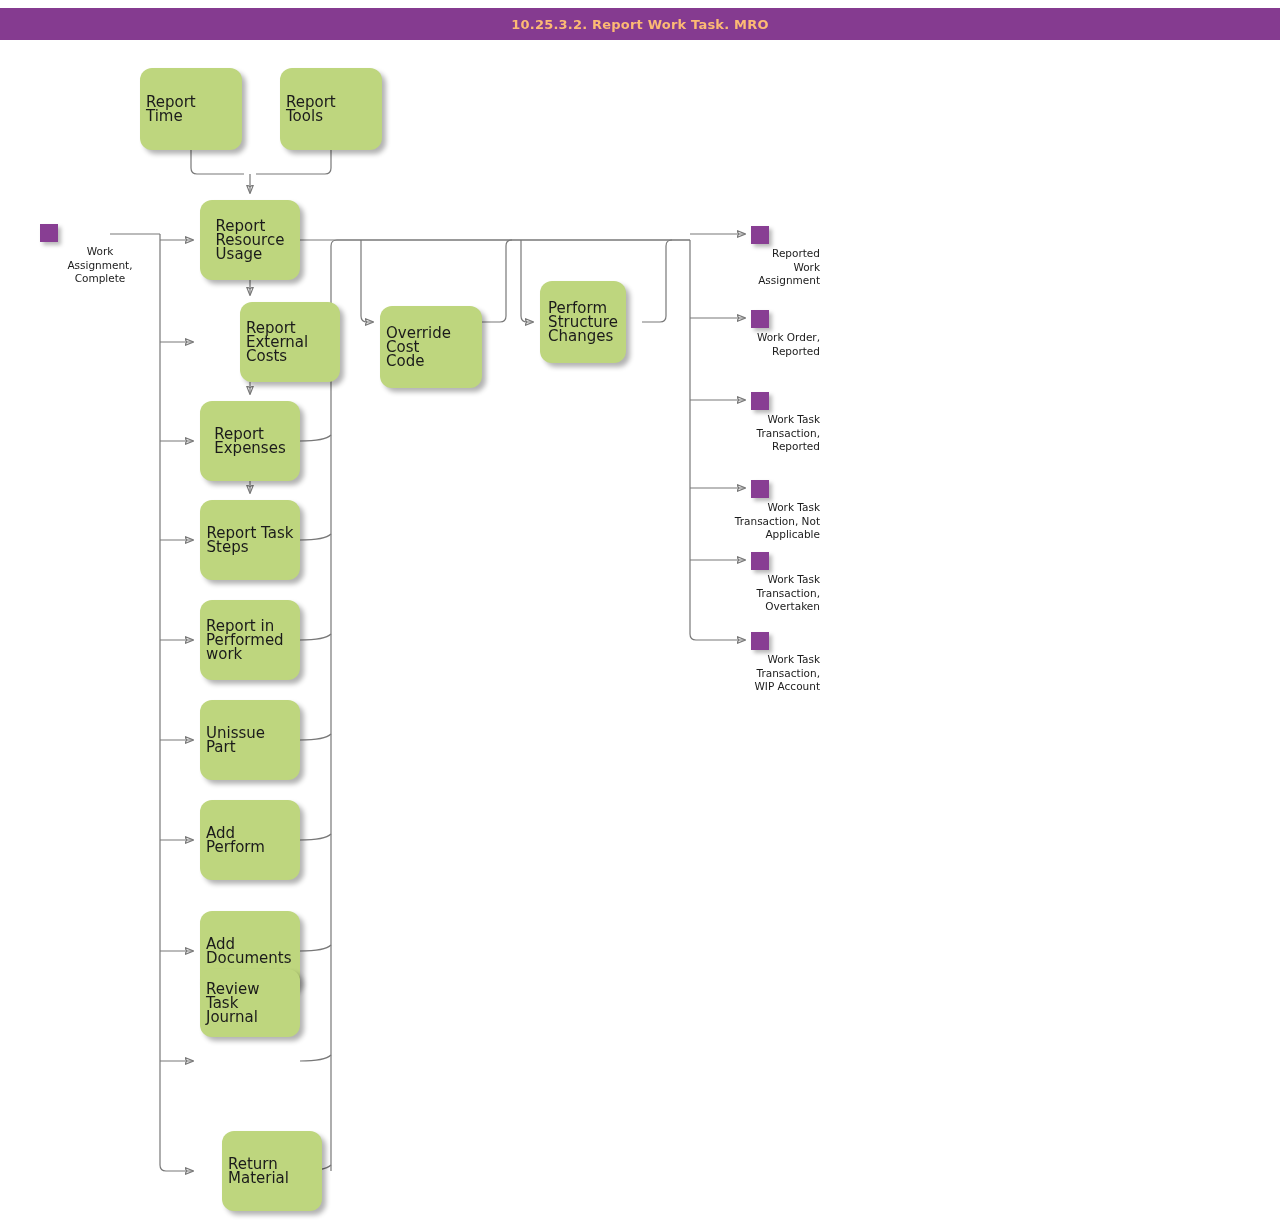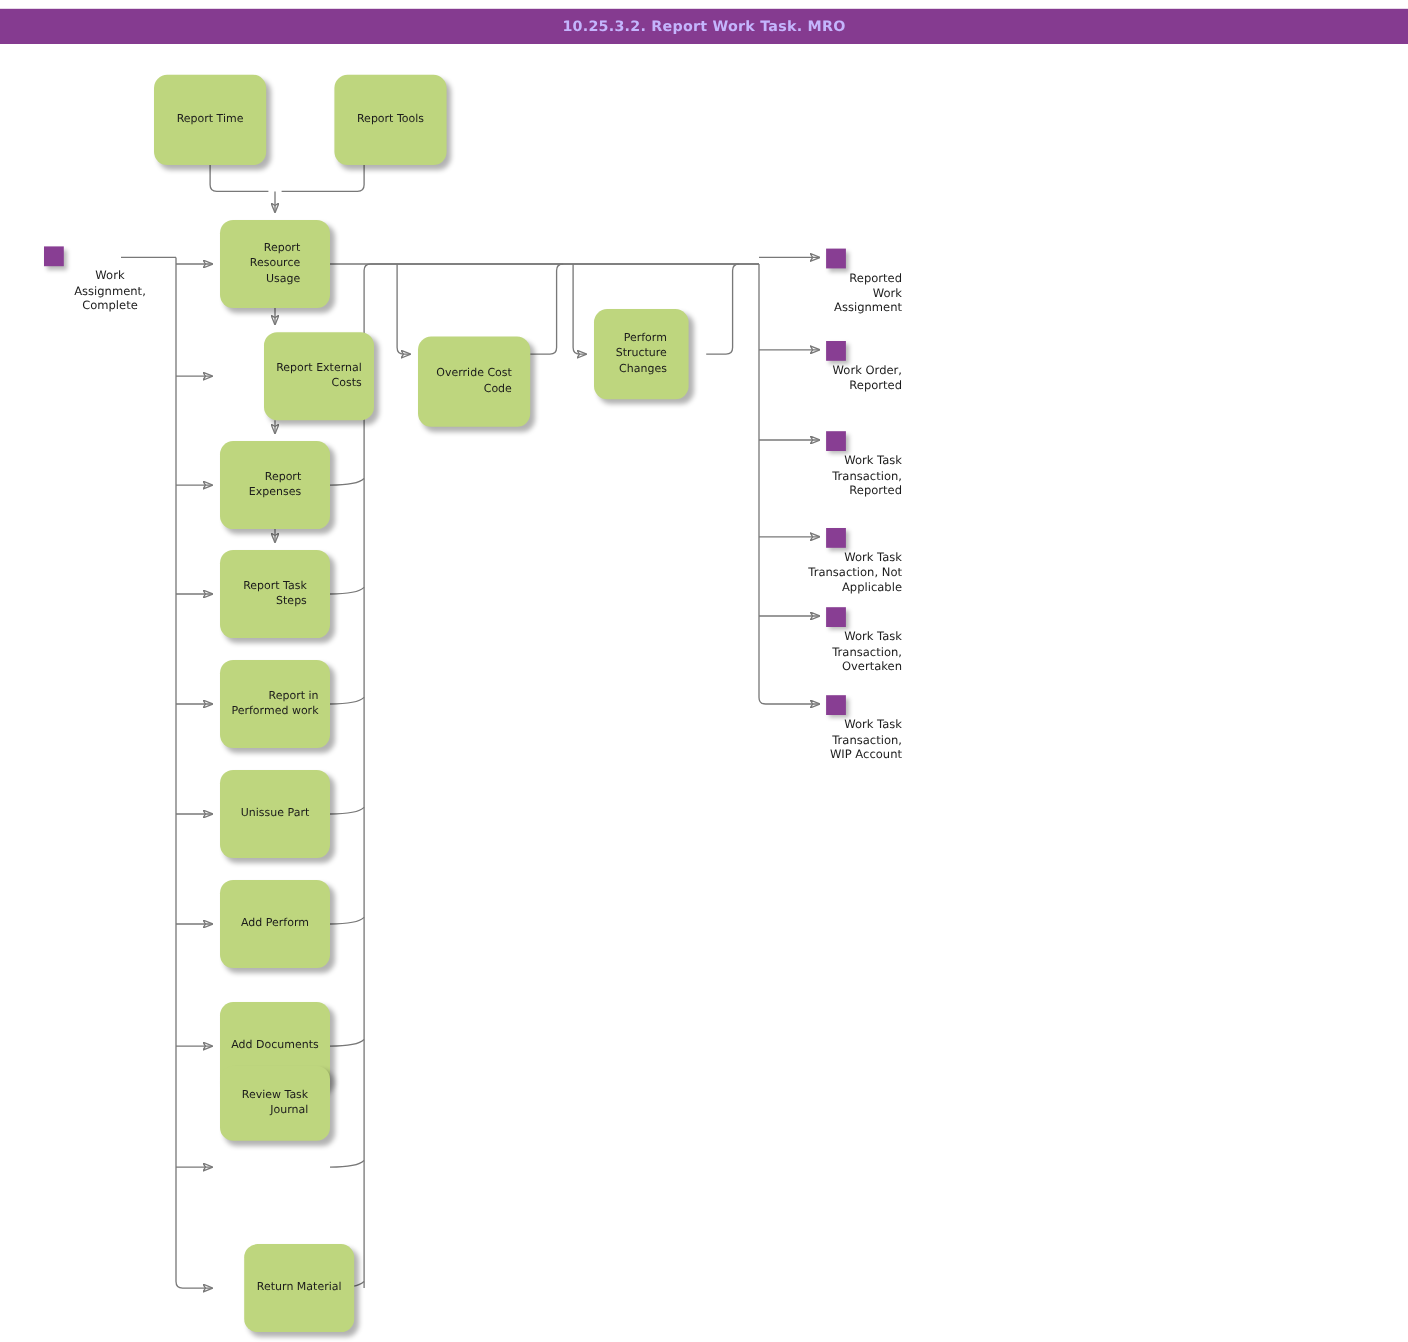--- a/index.html
+++ b/index.html
@@ -1,35 +1,35 @@
 <!DOCTYPE html>
 <html><head>
 <meta charset="utf-8">
 <style>
   html,body{margin:0;padding:0;background:#ffffff;}
   body{width:1280px;height:1220px;position:relative;font-family:"DejaVu Sans",sans-serif;overflow:hidden;}
 
   
   #header-bar{
     position:absolute;left:0;top:8px;width:1280px;height:32px;
-    background:#853b90;color:#c4b5fd;
+    background:#853b90;color:#fdba74;
     display:flex;align-items:center;justify-content:center;
   }
   #header-title{font-size:13px;font-weight:bold;letter-spacing:.2px;}
 
   
   #wire-layer{position:absolute;left:0;top:0;width:1280px;height:1220px;pointer-events:none;}
   #wire-layer path,#wire-layer line{fill:none;stroke:#787878;stroke-width:1.2;}
 
   
   .proc{
     position:absolute;background:#bed67e;border-radius:12px;
     box-shadow:4px 4px 5px rgba(0,0,0,.30);
     display:flex;align-items:center;justify-content:center;
-    text-align:right;color:#1b1b1b;font-size:10px;line-height:14px;
+    text-align:left;color:#1b1b1b;font-size:15px;line-height:14px;
     padding:0 6px;box-sizing:border-box;white-space:pre-line;
   }
 
   
   .term{position:absolute;width:120px;}
   .term .sq{
     width:18px;height:18px;background:#883e93;margin:0 auto;
     box-shadow:3px 3px 4px rgba(0,0,0,.28);
   }
   .term .cap{
@@ -97,21 +97,21 @@
 
   <path d="M690,240 Q690,246 690,252 L690,634 Q690,640 696,640 L745,640" marker-end="url(#arw)"></path>
   <path d="M690,234 L745,234" marker-end="url(#arw)"></path>
   <path d="M690,318 L745,318" marker-end="url(#arw)"></path>
   <path d="M690,400 L745,400" marker-end="url(#arw)"></path>
   <path d="M690,488 L745,488" marker-end="url(#arw)"></path>
   <path d="M690,560 L745,560" marker-end="url(#arw)"></path>
 </svg>
 
 <div class="proc" style="left:140px;top:68px;width:102px;height:82px;">Report Time</div>
-<div class="proc" style="left:280px;top:68px;width:102px;height:82px;margin-left:24px;">Report Tools</div>
+<div class="proc" style="left:280px;top:68px;width:102px;height:82px;">Report Tools</div>
 
 <div class="term start" style="left:40px;top:224px;">
   <div class="sq"></div>
   <div class="cap">Work
 Assignment,
 Complete</div>
 </div>
 
 <div class="proc" style="left:200px;top:200px;width:100px;height:80px;">Report
 Resource

